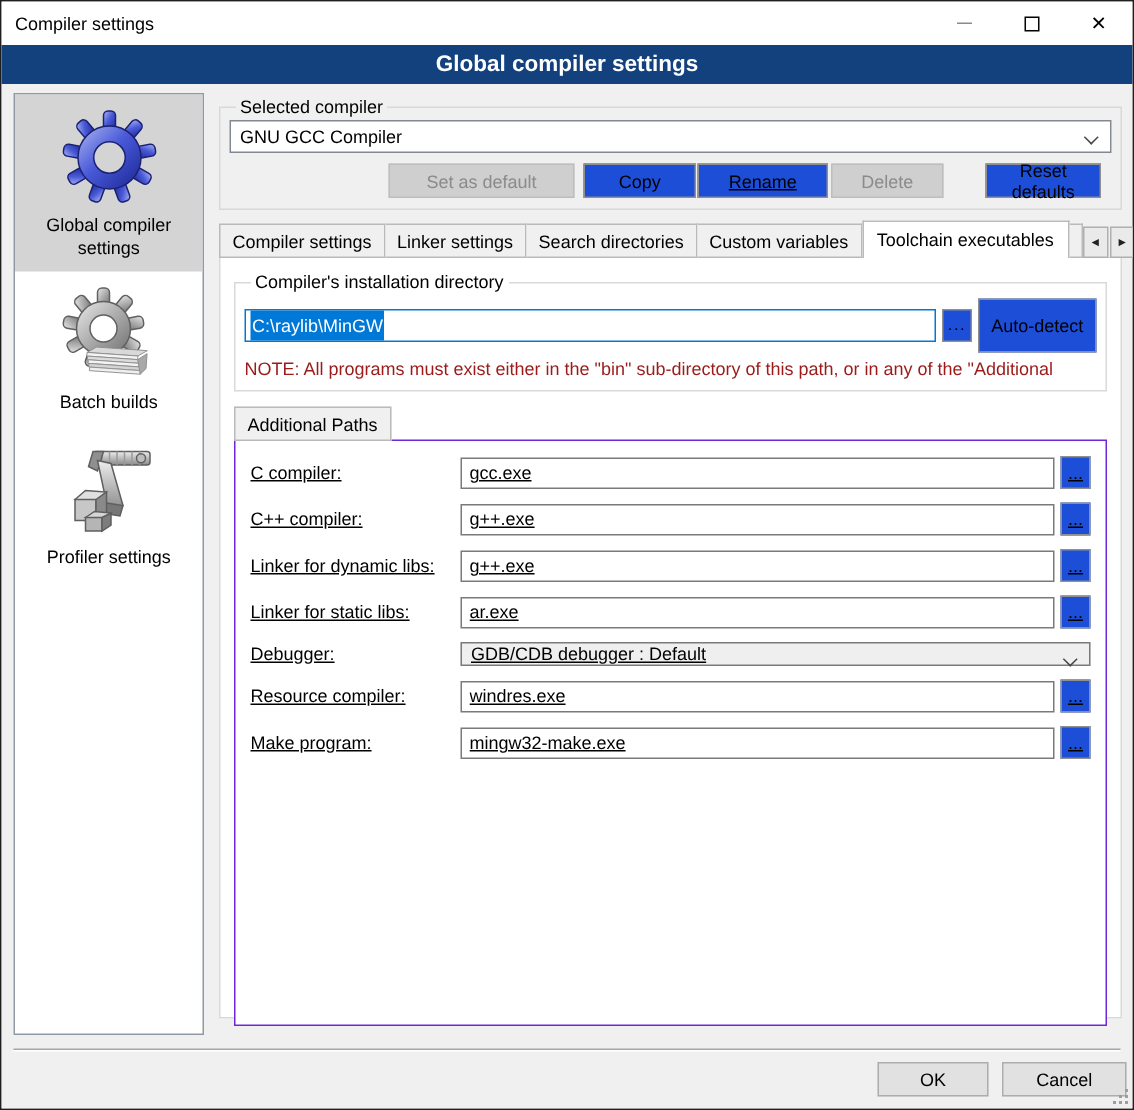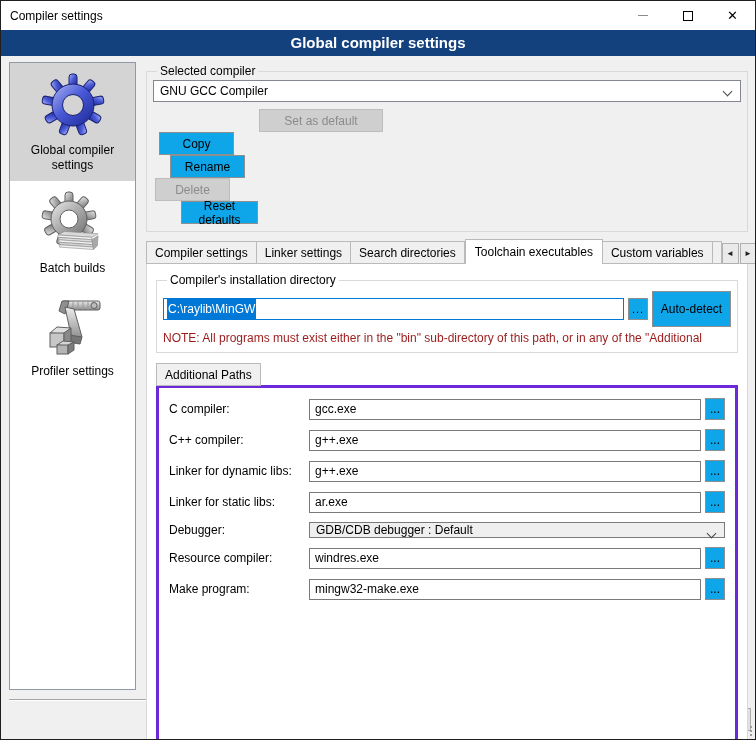--- a/index.html
+++ b/index.html
@@ -33,24 +33,24 @@
   
   .main { position:absolute; left:145px; top:8px; width:602px; }
 
   fieldset { border:1px solid #d9d9d9; padding:2px 6px 7px; }
   legend { font-size:12px; color:#000; padding:0 3px; margin-left:4px; }
 
   .combo { height:22px; background:#fff; border:1px solid #828790; position:relative; font-size:12px; display:flex; align-items:center; padding-left:6px; cursor:default; }
   .combo .chev { position:absolute; right:9px; top:7px; width:7px; height:7px; border-right:1px solid #44494e; border-bottom:1px solid #44494e; transform:rotate(45deg); }
   .combo.gray { background:#efefef; border-color:#7a7a7a; }
 
-  .btn { font-size:12px; color:#000; background:#0ea5e9; border:1px solid #8f8f8f; height:23px; display:inline-flex; align-items:center; justify-content:center; cursor:default; }
+  .btn { font-size:12px; color:#000; background:#1d4ed8; border:1px solid #8f8f8f; height:23px; display:inline-flex; align-items:center; justify-content:center; cursor:default; }
   .btn.disabled { background:#cfcfcf; border-color:#bdbdbd; color:#8b8b8b; }
 
-  .sc-buttons { display:flex; margin-top:7px; align-items:flex-start;flex-direction:column; }
+  .sc-buttons { display:flex; margin-top:7px; align-items:flex-end; }
 
   
   .tabrow { display:flex; align-items:flex-end; margin-top:7px; height:25px; position:relative; z-index:2; }
   .tab { height:23px; background:#f0f0f0; border:1px solid #bababa; border-left-width:0; font-size:12px; display:flex; align-items:center; padding:0 8px; white-space:nowrap; cursor:default; }
   .tab:first-child { border-left-width:1px; }
   .tab.active { background:#ffffff; height:25px; border-bottom:0; border-left-width:1px; padding:0 9px; position:relative; z-index:3; }
   .tab.truncated { width:37px; overflow:hidden; padding-right:0; }
   .tab-scrollers { margin-left:auto; display:flex; gap:1px; }
   .scr-btn { width:17px; height:21px; background:#eaeaea; border:1px solid #b0b0b0; font-size:8px; color:#222; display:flex; align-items:center; justify-content:center; cursor:default; }
 
@@ -58,21 +58,21 @@
 
   
   .dir-row { display:flex; gap:4px; margin-top:2px; align-items:center; }
   .textbox-focused { flex:1; height:22px; border:1px solid #0078d7; background:#fff; display:flex; align-items:center; padding-left:3px; font-size:12px; overflow:hidden; white-space:nowrap; }
   .sel-text { background:#0078d7; color:#fff; padding:19px 1px; }
   .browse-btn { width:20px; height:22px; font-size:11px; letter-spacing:1px; }
   .autodetect-btn { width:79px; height:36px; }
   .note { margin-top:4px; font-size:12px; color:#9b1b1b; white-space:nowrap; overflow:hidden; }
 
   .subtabrow { display:flex; align-items:flex-end; margin-top:9px; height:24px; position:relative; z-index:2; }
-  .inner-panel { position:relative; z-index:1; margin-top:-1px; background:#ffffff; border:3px solid #6d28d9; height:391px; padding:10px 10px; }
+  .inner-panel { position:relative; z-index:1; margin-top:-1px; background:#ffffff; border:1px solid #6d28d9; height:391px; padding:10px 10px;text-decoration:underline; }
 
   .field-row { display:flex; align-items:center; margin-bottom:9px; }
   .field-label { width:140px; font-size:12px; color:#000; flex:none; }
   .field-input { flex:1; height:21px; border:1px solid #7a7a7a; background:#fff; font-size:12px; padding:0 5px; color:#000; }
   .field-browse { width:20px; height:22px; margin-left:4px; flex:none; }
   .field-combo { flex:1; height:16px; }
 
   
   .footer-sep { position:absolute; left:8px; right:8px; top:643px; height:2px; border-top:1px solid #a5a5a5; border-bottom:1px solid #ffffff; }
   .ok-btn { position:absolute; left:584px; top:652px; width:74px; height:23px; background:#e1e1e1; border:1px solid #adadad; }
@@ -207,32 +207,32 @@
 
       <fieldset>
         <legend>Selected compiler</legend>
         <div class="combo">
           <span>GNU GCC Compiler</span>
           <span class="chev"></span>
         </div>
         <div class="sc-buttons">
           <button class="btn disabled" style="width:124px; margin-left:106px;">Set as default</button>
           <button class="btn" style="width:75px; margin-left:6px;">Copy</button>
-          <button class="btn" style="width:75px; margin-left:17px;">Rename</button>
+          <button class="btn" style="width:87px; margin-left:1px;text-decoration:underline;">Rename</button>
           <button class="btn disabled" style="width:75px; margin-left:2px;">Delete</button>
           <button class="btn" style="width:77px; margin-left:28px;">Reset defaults</button>
         </div>
       </fieldset>
 
       <div class="tabrow">
         <div class="tab">Compiler settings</div>
         <div class="tab">Linker settings</div>
         <div class="tab">Search directories</div>
+        <div class="tab">Custom variables</div>
         <div class="tab active">Toolchain executables</div>
-        <div class="tab">Custom variables</div>
         <div class="tab truncated">Build</div>
         <div class="tab-scrollers">
           <div class="scr-btn">◄</div>
           <div class="scr-btn">►</div>
         </div>
       </div>
 
       <div class="outer-panel">
 
         <fieldset style="background:#fff;">

